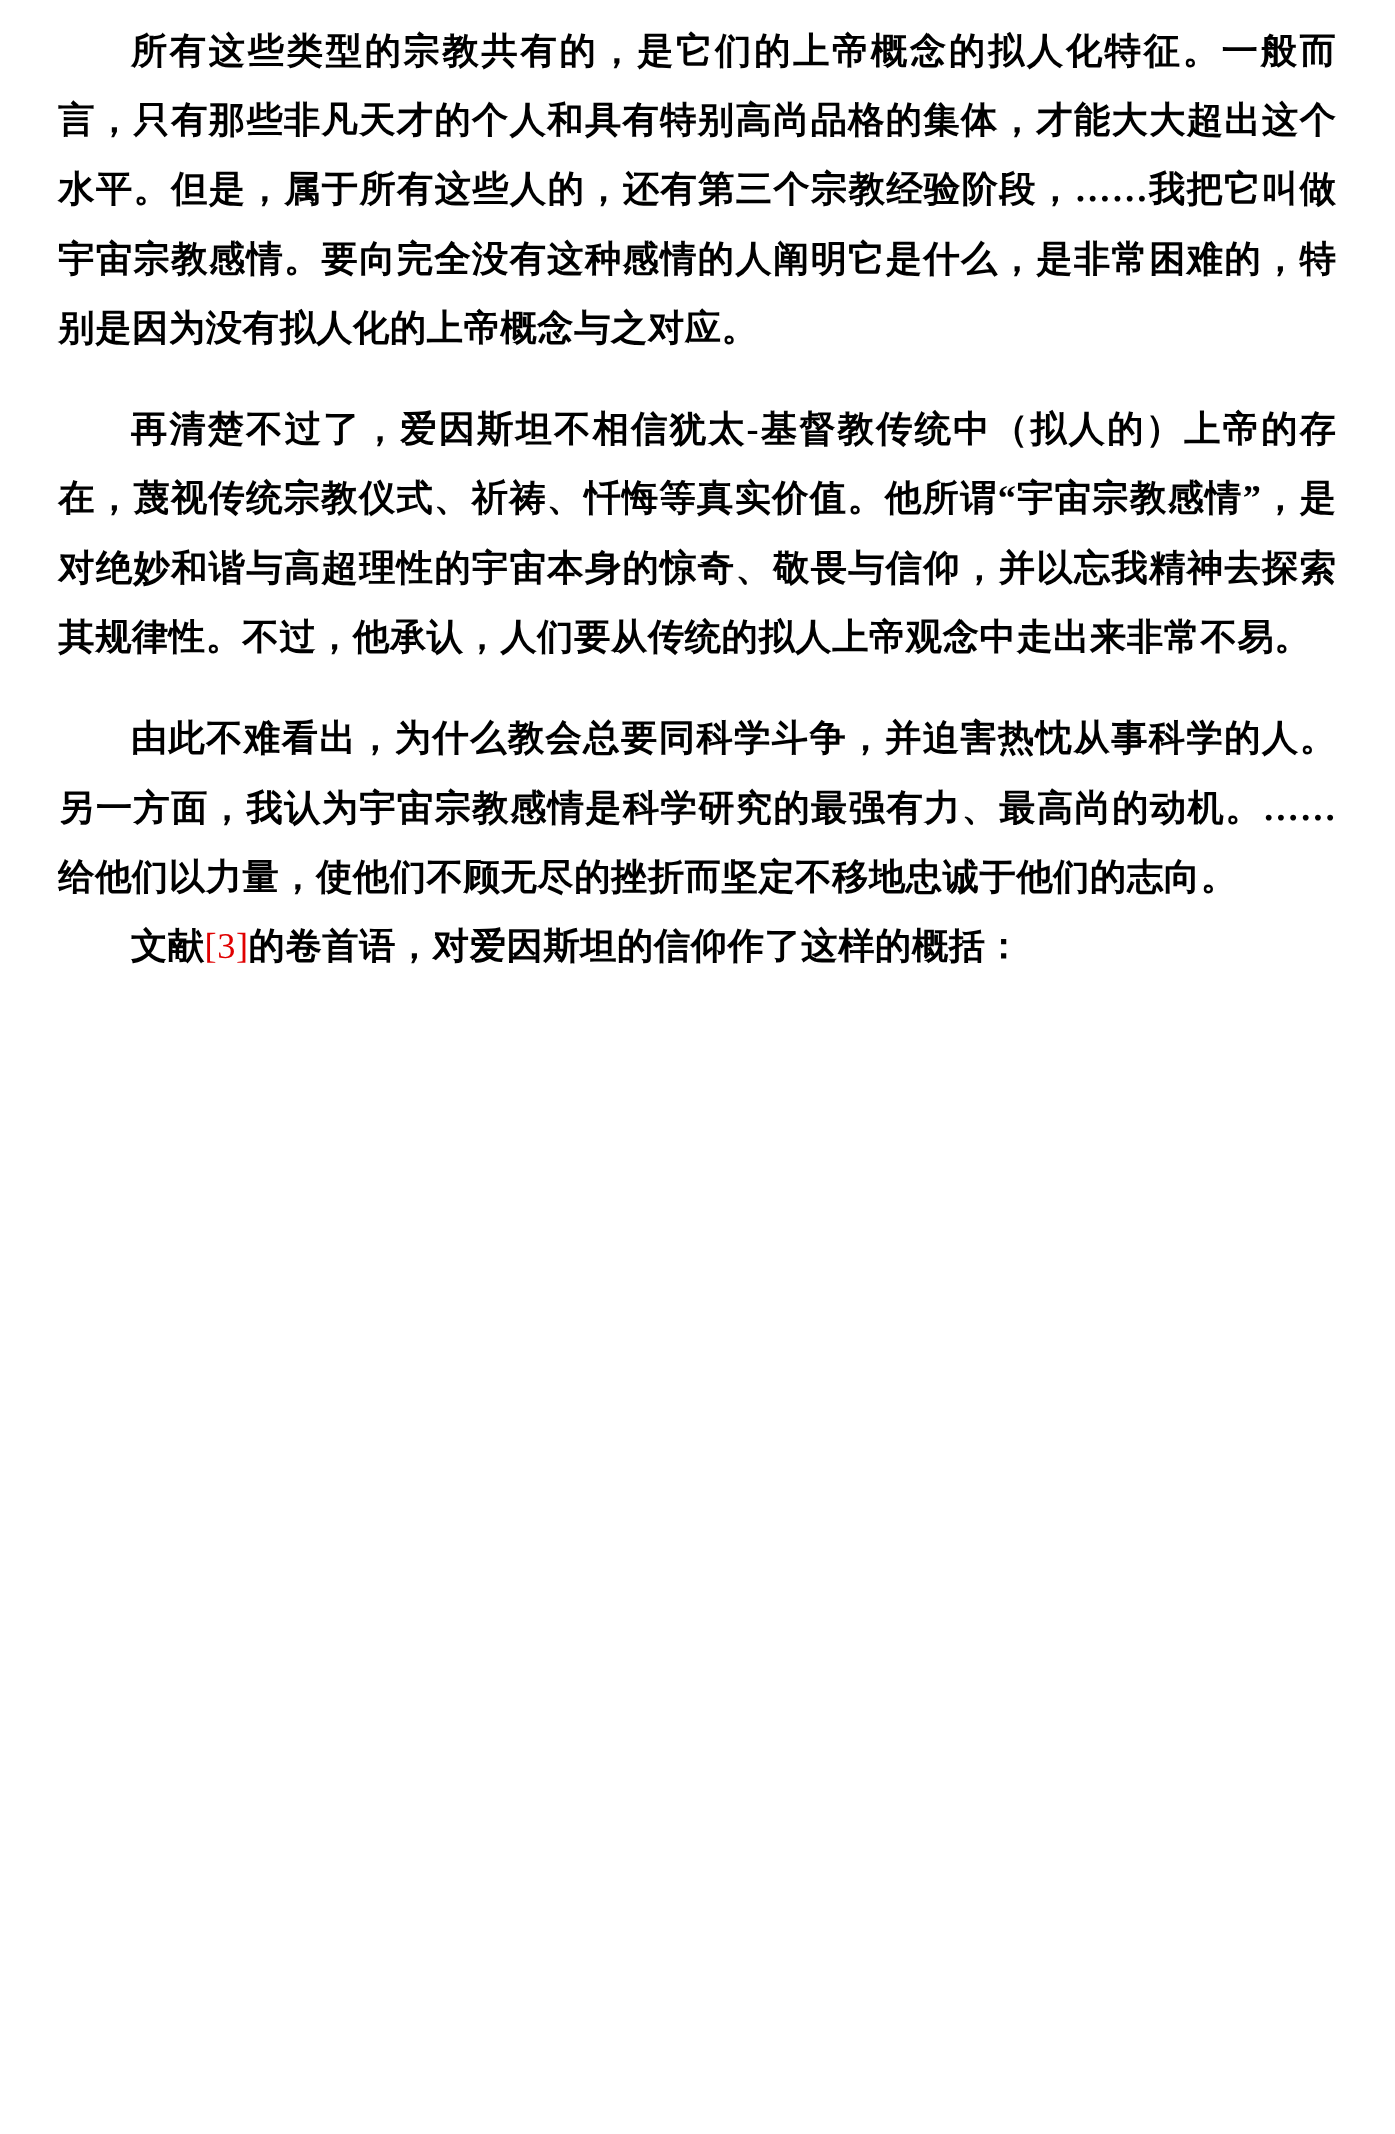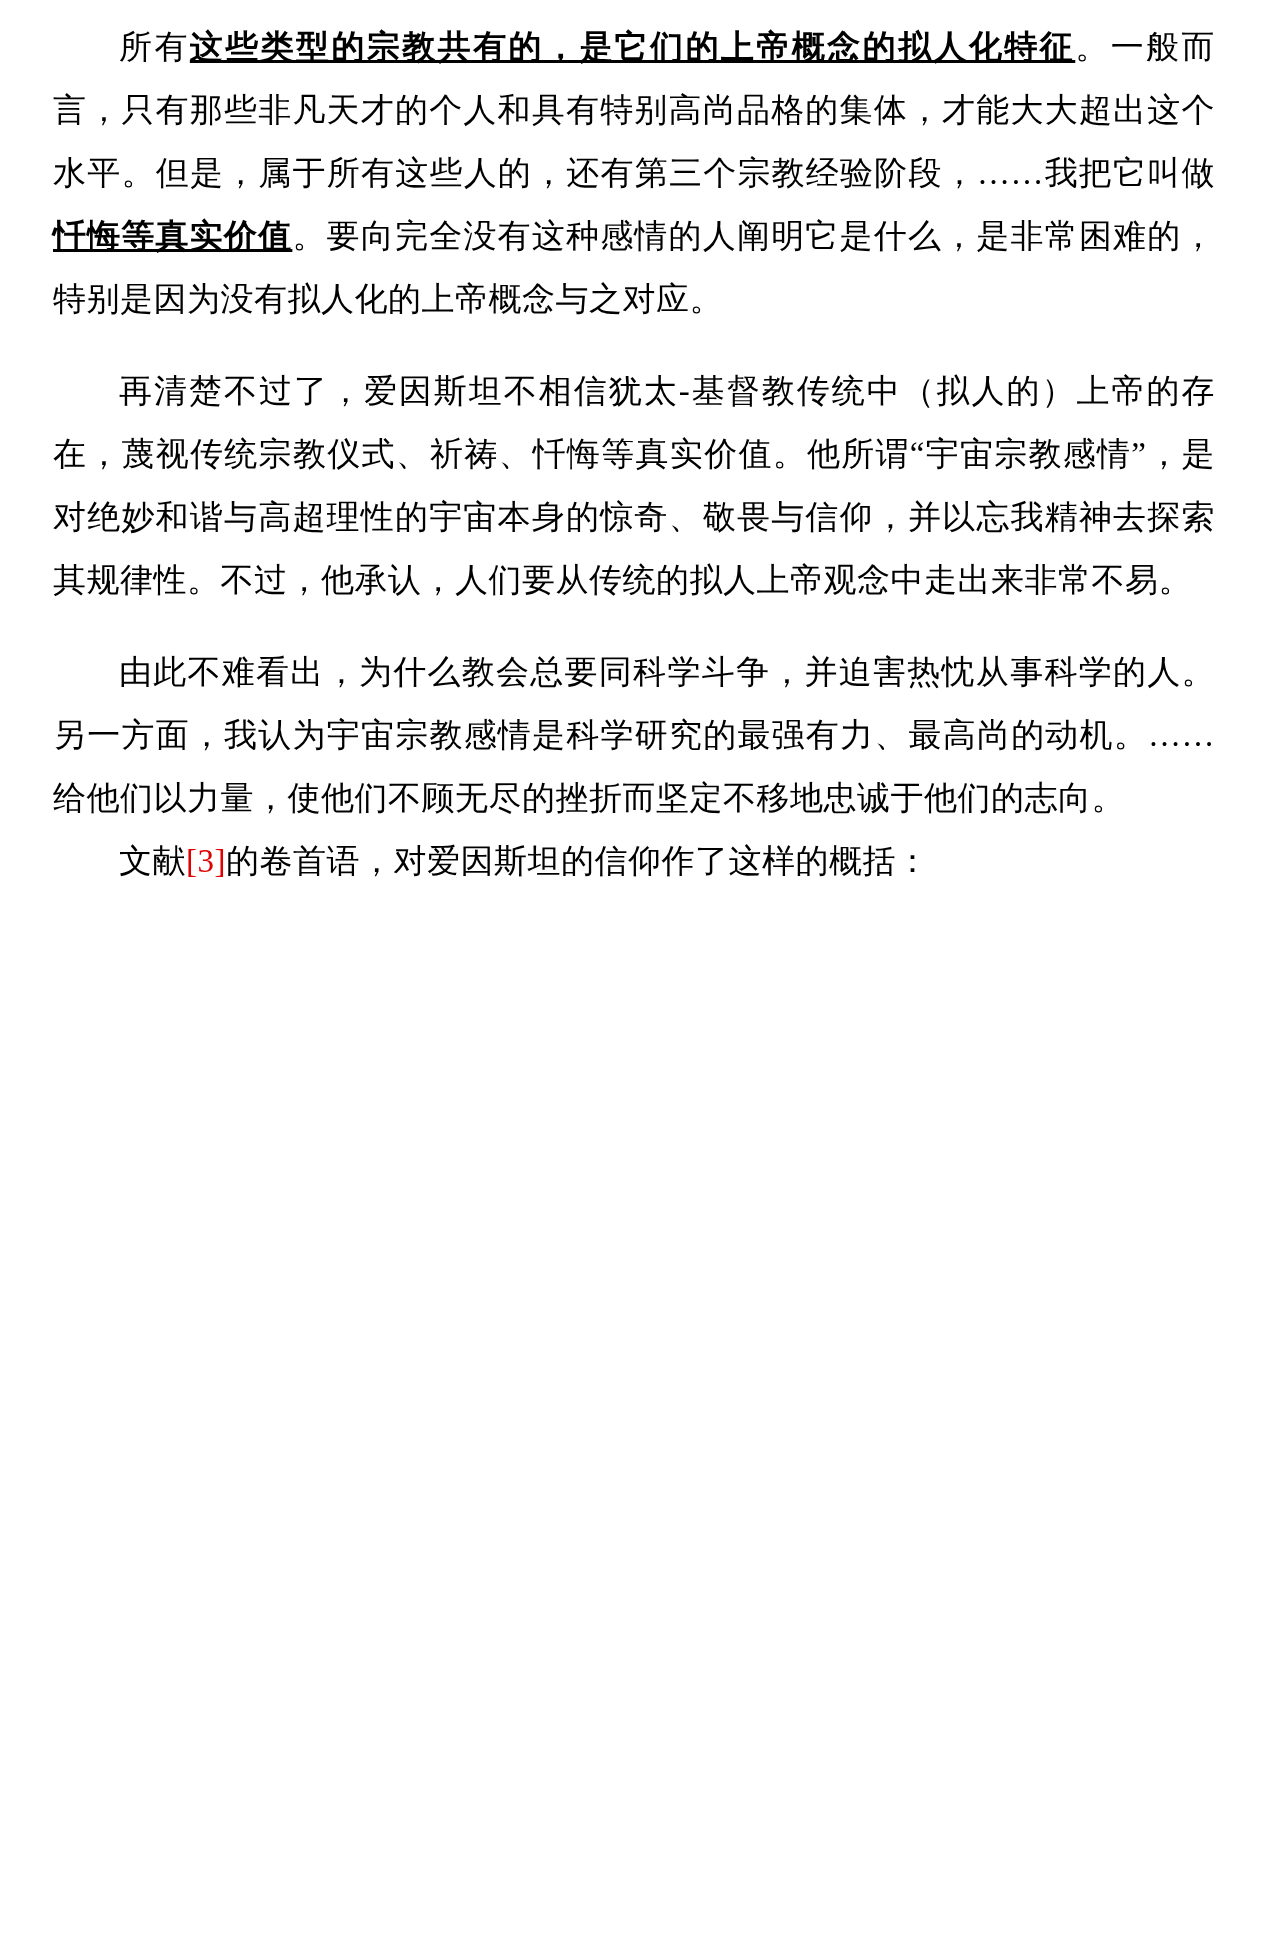--- a/index.html
+++ b/index.html
@@ -26,33 +26,32 @@
       letter-spacing: 0.5px;
       color: #000000;
       text-align: justify;
       text-indent: 2em;
       word-break: break-all;
     }
     .para.spaced {
       margin-top: 29px;
     }
     .run-normal {
-      font-weight: normal;
+      font-weight: bold;
     }
     .run-bold {
       font-weight: bold;
-      text-decoration: underline;
     }
     .run-red {
       font-weight: normal;
     }
   </style>
 </head>
 <body>
 
 <div class="page" style="background: rgb(255, 255, 255); color: rgb(0, 0, 0);">
   <div>
-      <p class="para"><span class="run-normal">所有</span><span class="run-bold">这些类型的宗教共有的，是它们的上帝概念的拟人化特征</span><span class="run-normal">。一般而言，只有那些非凡天才的个人和具有特别高尚品格的集体，才能大大超出这个水平。但是，属于所有这些人的，还有第三个宗教经验阶段，……我把它叫做</span><span class="run-bold">忏悔等真实价值</span><span class="run-normal">。要向完全没有这种感情的人阐明它是什么，是非常困难的，特别是因为没有拟人化的上帝概念与之对应。</span></p>
+      <p class="para"><span class="run-normal">所有</span><span class="run-bold">这些类型的宗教共有的，是它们的上帝概念的拟人化特征</span><span class="run-normal">。一般而言，只有那些非凡天才的个人和具有特别高尚品格的集体，才能大大超出这个水平。但是，属于所有这些人的，还有第三个宗教经验阶段，……我把它叫做</span><span class="run-bold">宇宙宗教感情</span><span class="run-normal">。要向完全没有这种感情的人阐明它是什么，是非常困难的，特别是因为没有拟人化的上帝概念与之对应。</span></p>
       <p class="para spaced"><span class="run-normal">再清楚不过了，爱因斯坦不相信犹太-基督教传统中（拟人的）上帝的存在，蔑视传统宗教仪式、祈祷、忏悔等真实价值。他所谓“宇宙宗教感情”，是对绝妙和谐与高超理性的宇宙本身的惊奇、敬畏与信仰，并以忘我精神去探索其规律性。不过，他承认，人们要从传统的拟人上帝观念中走出来非常不易。</span></p>
       <p class="para spaced"><span class="run-normal">由此不难看出，为什么教会总要同科学斗争，并迫害热忱从事科学的人。另一方面，我认为宇宙宗教感情是科学研究的最强有力、最高尚的动机。……给他们以力量，使他们不顾无尽的挫折而坚定不移地忠诚于他们的志向。</span></p>
       <p class="para"><span class="run-normal">文献</span><span class="run-red" style="color: rgb(224, 0, 0);">[3]</span><span class="run-normal">的卷首语，对爱因斯坦的信仰作了这样的概括：</span></p>
     </div>
 </div>
 
 </body></html>

